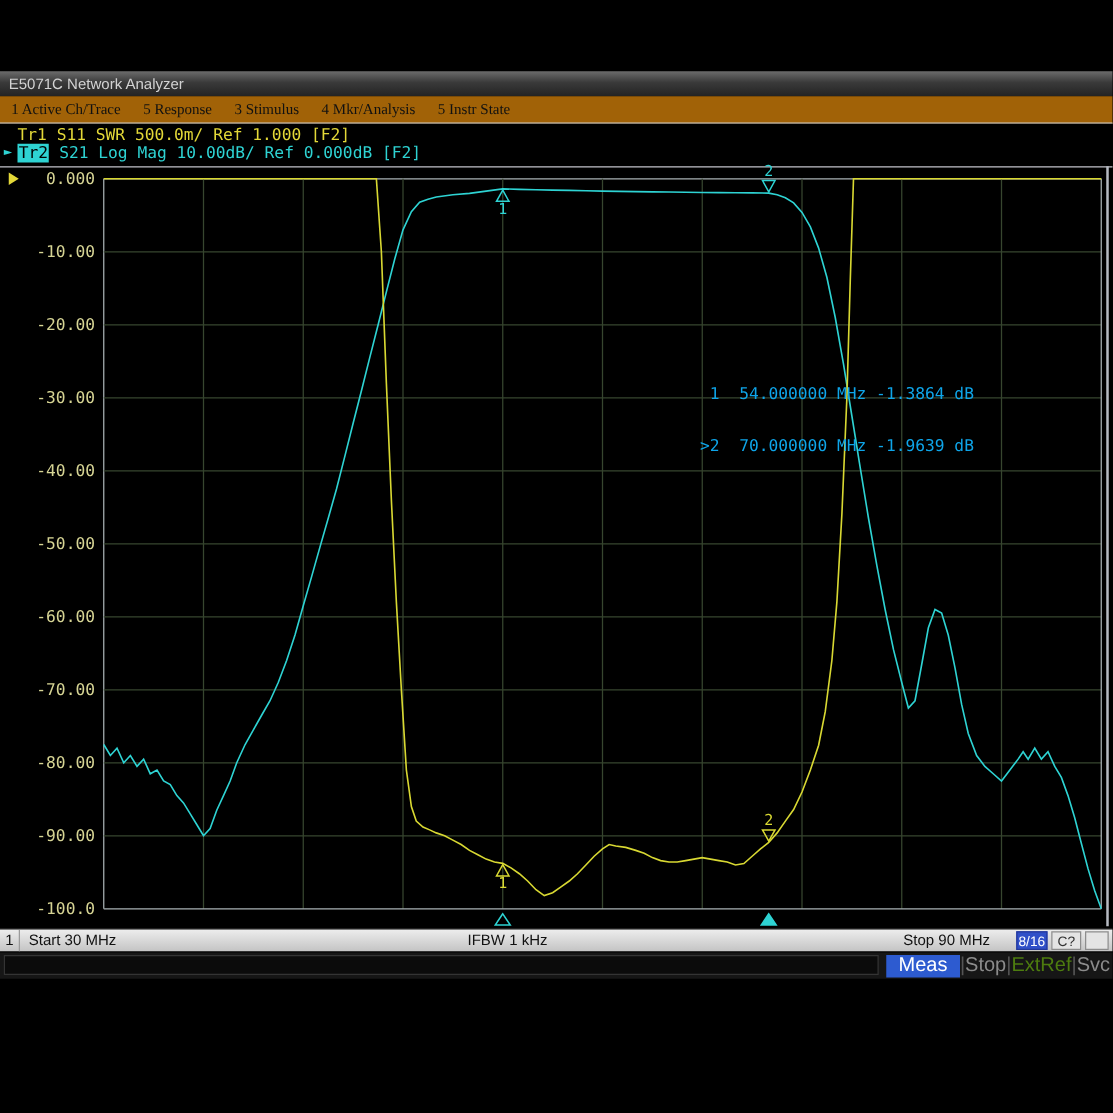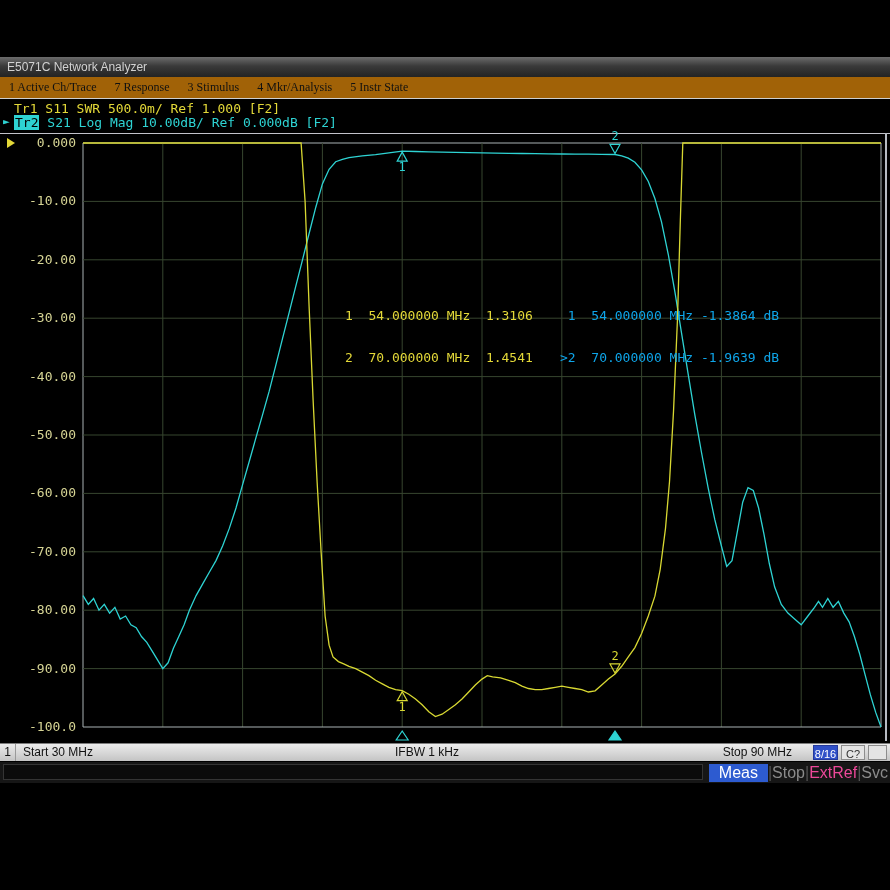--- a/index.html
+++ b/index.html
@@ -40,52 +40,52 @@
   .tr1r{left:345px;color:#e3d838}
   .tr2r{left:560px;color:#0ea5e9}
 
   
   .statusbar1{position:absolute;left:0;top:743px;width:890px;height:18px;
     background:linear-gradient(#ececec,#c4c4c4);border-top:1px solid #7c7c7c;
     font-family:"Liberation Sans",sans-serif;font-size:12px;color:#111}
   .statusbar1 span{position:absolute;line-height:17px}
   .ch{left:0;width:16px;text-align:center;border-right:1px solid #9a9a9a;height:17px}
   .startf{left:23px}
-  .ifbw{left:395px}
+  .ifbw{left:374px}
   .stopf{right:98px}
   .pages{right:52px;top:1px;width:25px;height:15px;background:#3050c8;
     border:1px solid #24399b;color:#fff;font-size:11px;text-align:center;line-height:14px}
   .cbox{right:25px;top:1px;width:24px;height:15px;background:#e4e4e4;
     border:1px solid #8d8d8d;color:#333;font-size:11px;text-align:center;line-height:13px}
   .nbox{right:3px;top:1px;width:19px;height:15px;background:#e4e4e4;border:1px solid #8d8d8d}
 
   
   .statusbar2{position:absolute;left:0;top:762px;width:890px;height:21px;background:#161616}
   .msg{position:absolute;left:3px;top:2px;width:700px;height:16px;background:#0b0b0b;
     border:1px solid #343434}
   .sitems{position:absolute;right:2px;top:1px;height:19px;display:flex;align-items:center;
     font-family:"Liberation Sans",sans-serif;font-size:16px}
   .sit{padding:0 0;line-height:18px}
   .sit.active{background:#2d5bd0;color:#fff;padding:0 10px}
   .sit.dim{color:#8b8b8b}
-  .sit.normal{color:#ec4899}
+  .sit.normal{color:#4d7c0f}
   .ssep{color:#555}
 </style>
 </head>
 <body>
 
 <div class="page">
 
   <div class="titlebar">
     <span>E5071C Network Analyzer</span>
   </div>
 
   <div class="menubar" id="menubar">
       <span class="mi">1 Active Ch/Trace</span>
-      <span class="mi">7 Response</span>
+      <span class="mi">5 Response</span>
       <span class="mi">3 Stimulus</span>
       <span class="mi">4 Mkr/Analysis</span>
       <span class="mi">5 Instr State</span>
     </div>
 
   <div class="display">
     <div class="trline tr1"><span>Tr1 S11 SWR 500.0m/ Ref 1.000 [F2]</span></div>
     <span class="arrow">►</span>
     <div class="trline tr2"><span class="badge">Tr2</span><span> S21 Log Mag 10.00dB/ Ref 0.000dB [F2]</span></div>
 
@@ -137,24 +137,20 @@
         <polygon points="615,54.46917599999995 610,45.46917599999995 620,45.46917599999995" fill="none" stroke="#2ed3d3" stroke-width="1.2"></polygon>
         <text x="615" y="41.46917599999995" class="mlabel" text-anchor="middle" fill="#2ed3d3">2</text>
         <polygon points="402.20000000000005,592.72192 397.20000000000005,601.72192 407.20000000000005,601.72192" fill="none" stroke="#d8d832" stroke-width="1.2"></polygon>
         <text x="402.20000000000005" y="611.72192" class="mlabel" text-anchor="middle" fill="#d8d832">1</text>
         <polygon points="615,573.96112 610,564.96112 620,564.96112" fill="none" stroke="#d8d832" stroke-width="1.2"></polygon>
         <text x="615" y="560.96112" class="mlabel" text-anchor="middle" fill="#d8d832">2</text>
         <polygon points="402.20000000000005,632 396.20000000000005,641 408.20000000000005,641" fill="none" stroke="#2ed3d3" stroke-width="1.2"></polygon>
         <polygon points="615,632 609,641 621,641" fill="#2ed3d3" stroke="#2ed3d3" stroke-width="1.2"></polygon>
       </svg>
 
-    <div class="readout tr1r">
-      <div>1  54.000000 MHz  1.3106</div>
-      <div>2  70.000000 MHz  1.4541</div>
-    </div>
     <div class="readout tr2r">
       <div> 1  54.000000 MHz -1.3864 dB</div>
       <div>&gt;2  70.000000 MHz -1.9639 dB</div>
     </div>
   </div>
 
   <div class="statusbar1">
     <span class="ch">1</span>
     <span class="startf">Start 30 MHz</span>
     <span class="ifbw">IFBW 1 kHz</span>

